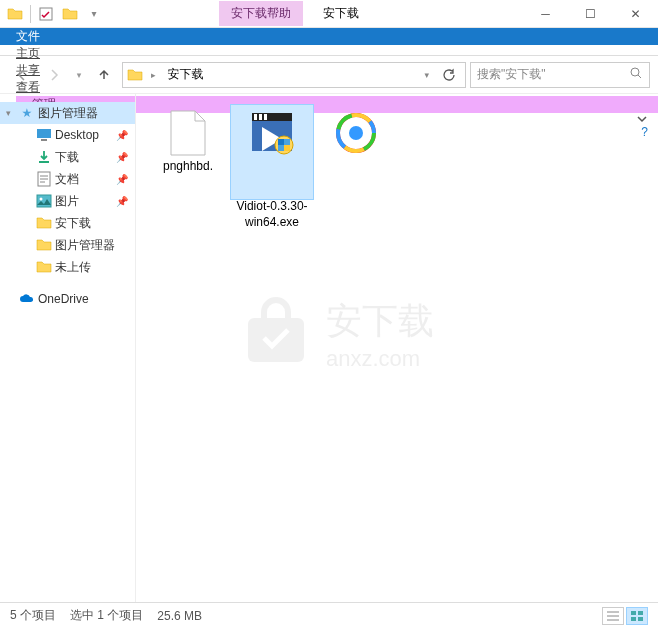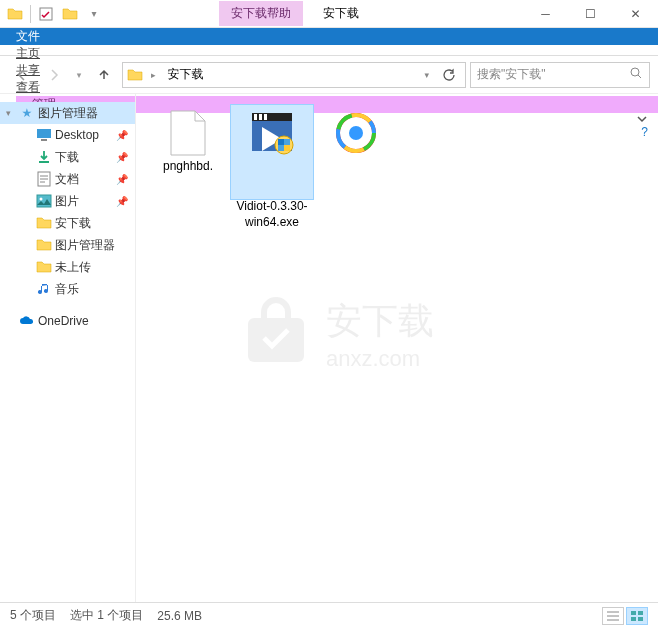--- a/index.html
+++ b/index.html
@@ -211,28 +211,20 @@
           </span>
           <span>图片管理器</span>
         </div>
         <div class="nav-item nav-indent">
           <span class="nav-icon">
             <svg width="16" height="16">
               <path class="folder-svg" d="M1 3h5l2 2h7v8H1z"></path>
             </svg>
           </span>
           <span>未上传</span>
-        </div>
-        <div class="nav-item nav-indent">
-          <span class="nav-icon">
-            <svg width="16" height="16">
-              <path d="M6 3v8a2 2 0 11-1-1.7V5l7-1v6a2 2 0 11-1-1.7V3z" fill="#2a7ad9"></path>
-            </svg>
-          </span>
-          <span>音乐</span>
         </div>
       </div>
     <div class="nav-spacer"></div>
     <div class="nav-item">
       <span class="tree-arrow"></span>
       <span class="nav-icon">
           <svg width="16" height="12">
             <path d="M4 9a3 3 0 010-6 4 4 0 017 1 2.5 2.5 0 011 5z" fill="#0078d4"></path>
           </svg>
         </span>

